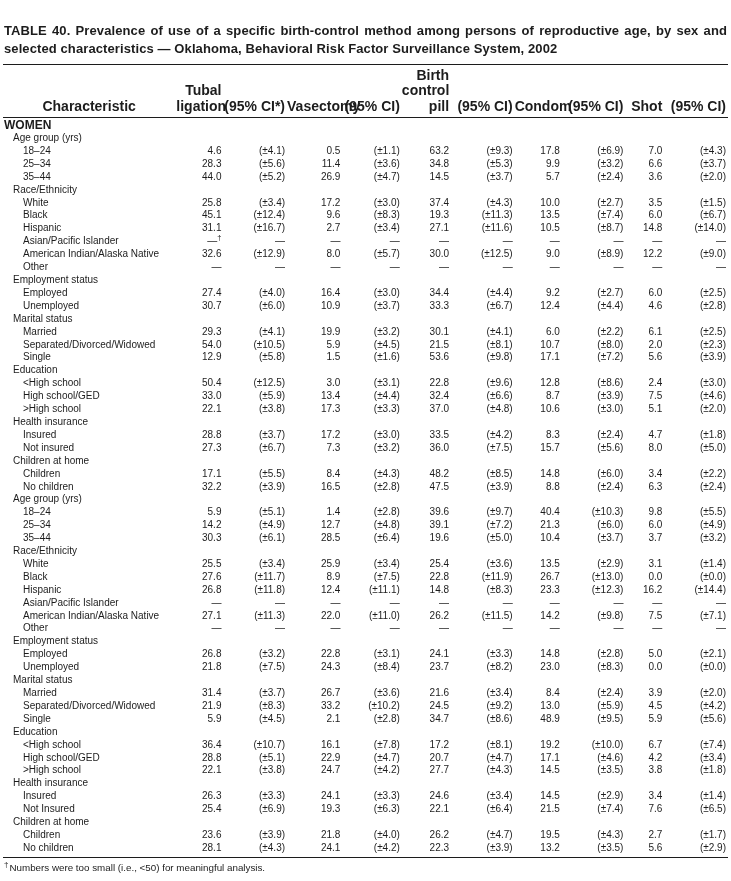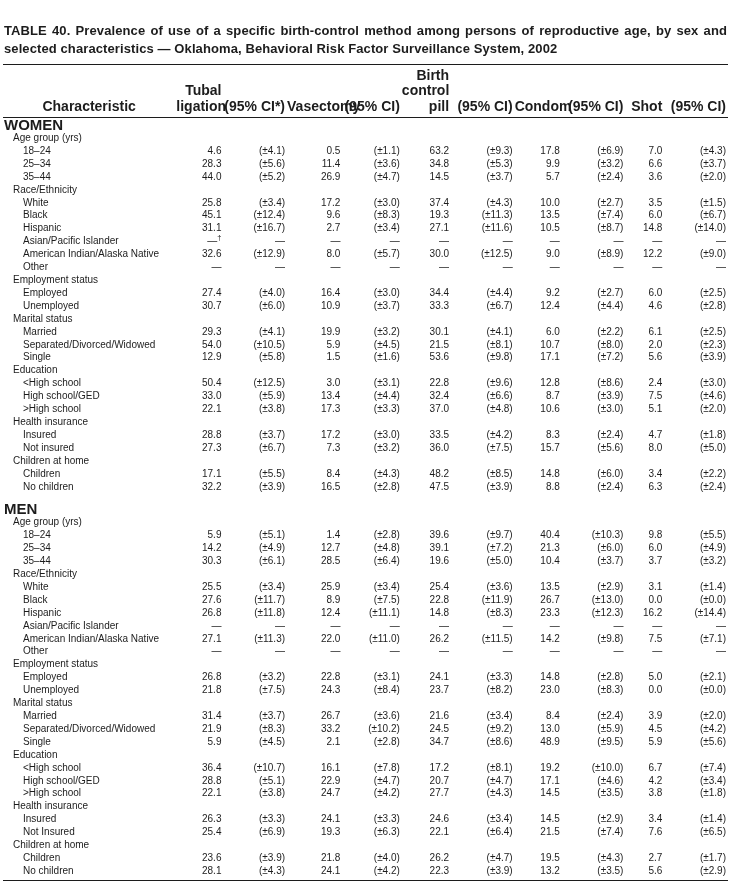--- a/index.html
+++ b/index.html
@@ -55,21 +55,21 @@
     font-size: 10px;
     line-height: 12.9px;
     padding: 0 2px 0 0;
     white-space: nowrap;
     overflow: visible;
   }
   td.char { text-align: left; }
   td.num { text-align: right; }
   tr.section-row td {
     font-weight: bold;
-    font-size: 15px;
+    font-size: 12px;
     padding-left: 1px;
     line-height: 14px;
   }
   tr.section-gap td { padding-top: 9px; }
   tr.group-row td {
     font-weight: normal;
     padding-left: 10px;
     line-height: 12.9px;
   }
   tr.data-row td.char { padding-left: 20px; }
@@ -421,23 +421,20 @@
           <td class="num">(±3.9)</td>
           <td class="num">16.5</td>
           <td class="num">(±2.8)</td>
           <td class="num">47.5</td>
           <td class="num">(±3.9)</td>
           <td class="num">8.8</td>
           <td class="num">(±2.4)</td>
           <td class="num">6.3</td>
           <td class="num">(±2.4)</td>
         </tr>
-        <tr class="section-row section-gap">
-          <td colspan="11" class="char">MEN</td>
-        </tr>
         <tr class="group-row">
           <td colspan="11" class="char">Age group (yrs)</td>
         </tr>
         <tr class="data-row">
           <td class="char">18–24</td>
           <td class="num">5.9</td>
           <td class="num">(±5.1)</td>
           <td class="num">1.4</td>
           <td class="num">(±2.8)</td>
           <td class="num">39.6</td>

